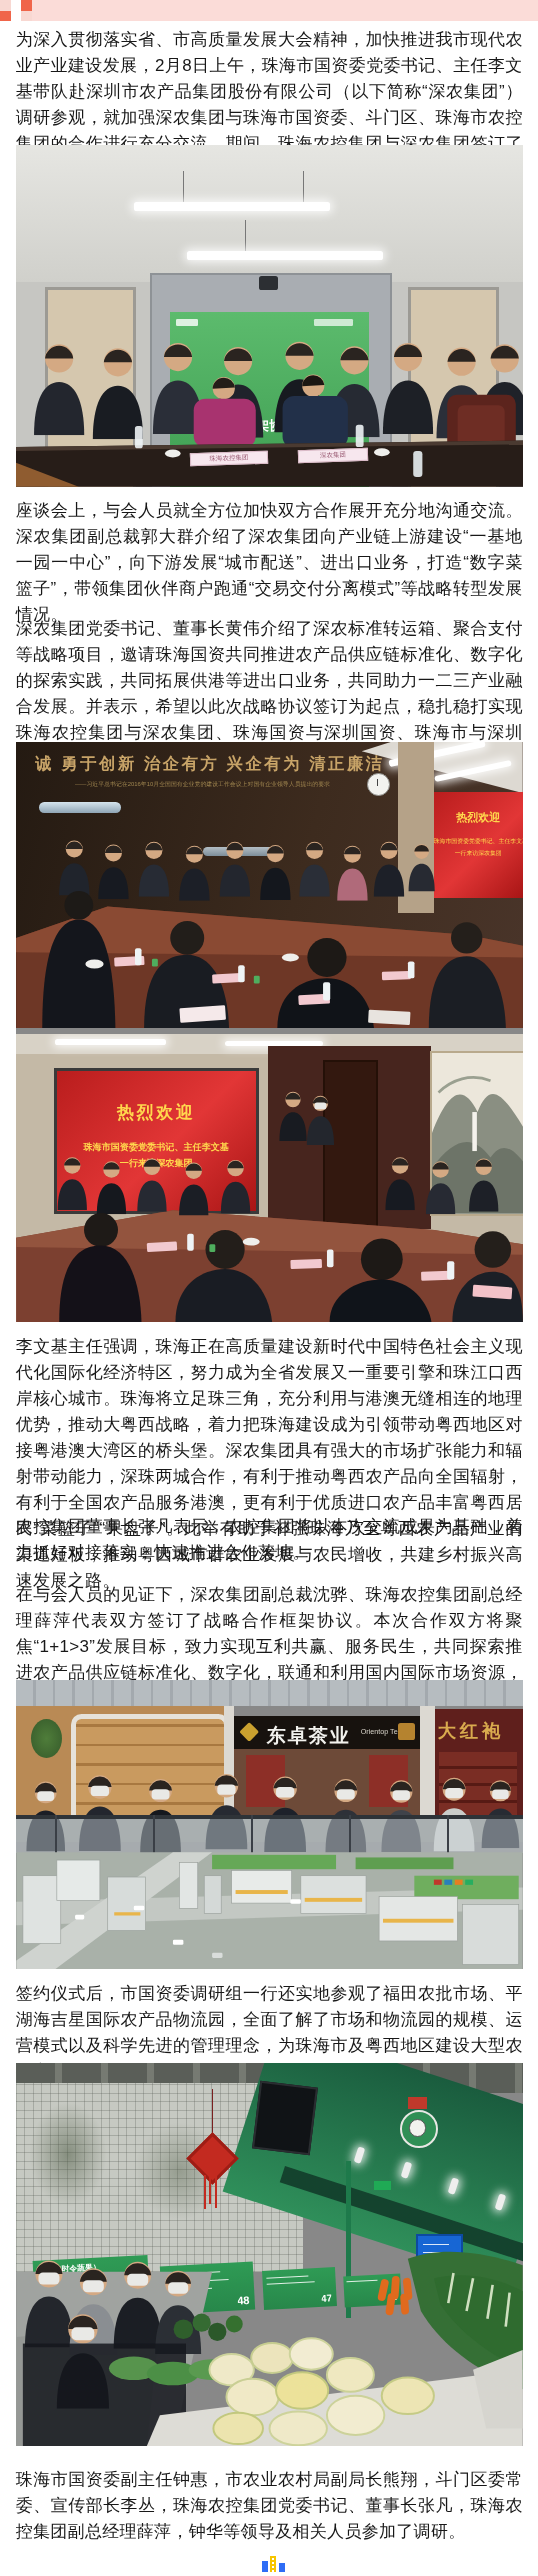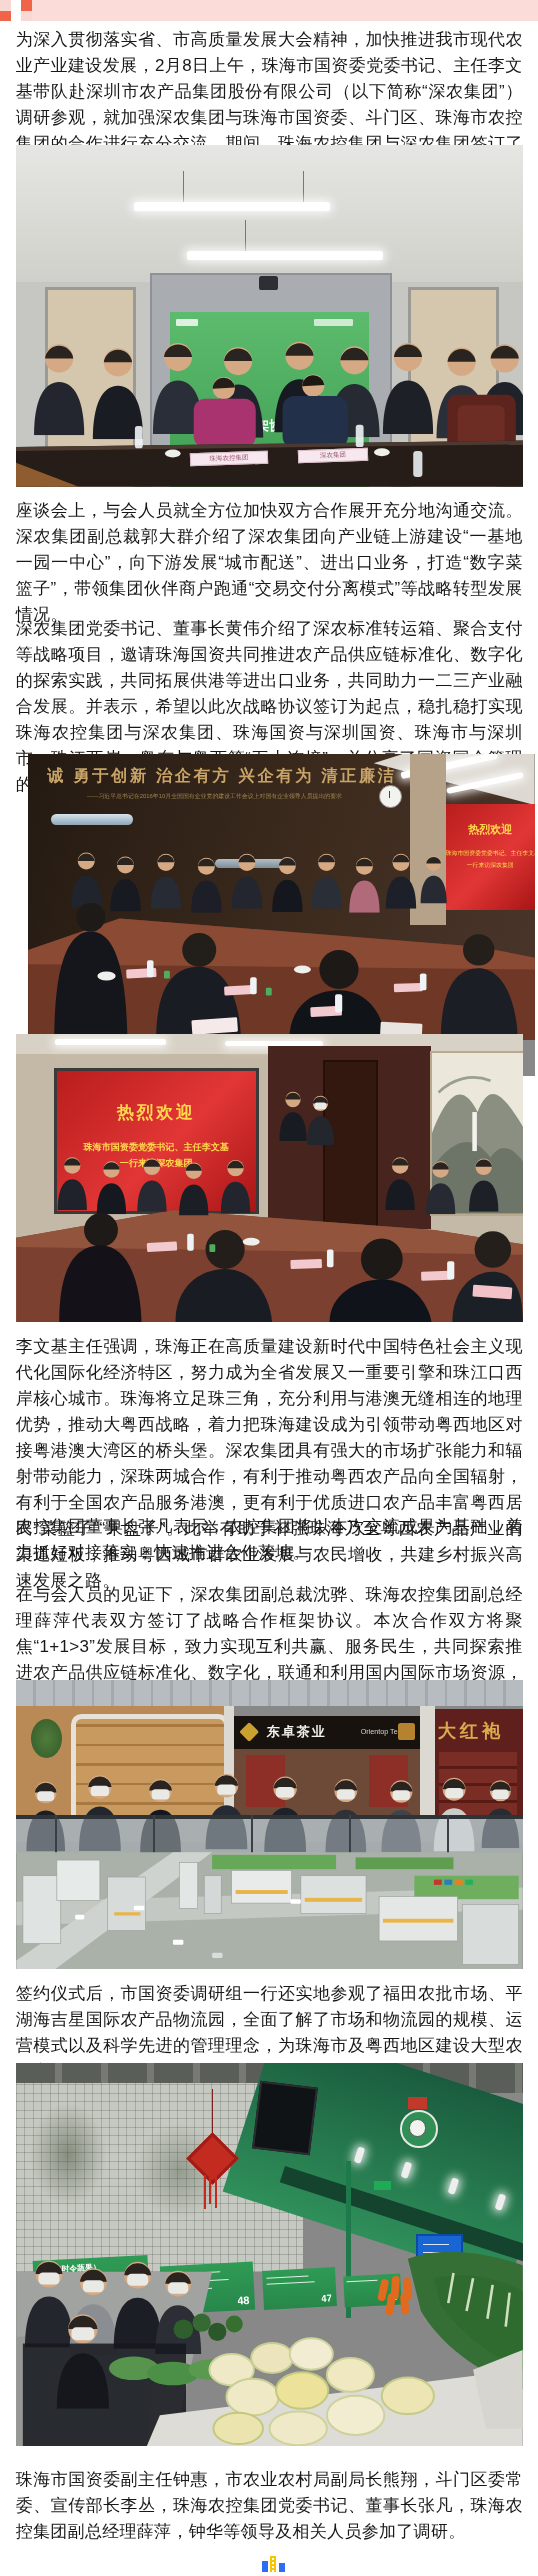--- a/index.html
+++ b/index.html
@@ -107,21 +107,21 @@
       <rect x="608" y="468" width="14" height="40" rx="5" fill="#e9f0f2" opacity=".9"></rect>
       <ellipse cx="240" cy="472" rx="12" ry="6" fill="#efefec"></ellipse>
       <ellipse cx="560" cy="470" rx="12" ry="6" fill="#efefec"></ellipse>
 
       <polygon points="0,486 96,523 0,523" fill="#8f5c30"></polygon>
     </svg>
     <div class="nameplate" style="left:174px;top:307px;width:76px;height:10.5px;transform:rotate(-2deg);">珠海农控集团</div>
     <div class="nameplate" style="left:282px;top:304px;width:68px;height:10.5px;transform:rotate(-2deg);">深农集团</div>
   </figure>
 
-  <figure class="ph" style="top:742px;height:322px;margin:12px;">
+  <figure class="ph" style="top:742px;height:322px;margin:0;">
     <div class="a" style="left:0;top:0;width:507px;height:286px;background:linear-gradient(105deg,#241a12,#3d2b1e 55%,#4a352a);"></div>
 
     <div class="a" style="left:346px;top:0;width:161px;height:51px;background:#ddd9d2;clip-path:polygon(18% 0,100% 0,100% 100%,0 18%);"></div>
     <div class="a glow" style="left:372px;top:7.8px;width:98px;height:6.5px;background:#fff;transform:rotate(-12deg);border-radius:2.6px;"></div>
     <div class="a glow" style="left:418px;top:26px;width:78px;height:5.9px;background:#fff;transform:rotate(-12deg);border-radius:2.6px;"></div>
 
     <div class="a gold" style="left:19.6px;top:10.5px;width:392px;font-size:16.3px;overflow:hidden;">诚 勇于创新 治企有方 兴企有为 清正廉洁</div>
     <div class="a" style="left:59px;top:38px;width:314px;font-size:5.9px;color:#9f854f;white-space:nowrap;overflow:hidden;">——习近平总书记在2016年10月全国国有企业党的建设工作会议上对国有企业领导人员提出的要求</div>
 
     <div class="a" style="left:23px;top:60px;width:82px;height:10.5px;border-radius:5.2px;background:linear-gradient(#d5e4ed,#8fa5b5);"></div>
@@ -243,21 +243,21 @@
 
     <div class="a" style="left:0;top:26px;width:216px;height:111px;background:#b98a55;"></div>
     <div class="a" style="left:55px;top:34px;width:148px;height:103px;border:5.2px solid #e6e2da;border-bottom:none;border-radius:10.5px 10.5px 0 0;background:repeating-linear-gradient(0deg,#c99a5f 0 17px,#a87840 17px 19.6px),repeating-linear-gradient(90deg,rgba(140,60,40,.5) 0 11.8px,rgba(220,190,140,.35) 11.8px 23.5px);"></div>
     <div class="a" style="left:15.7px;top:39px;width:31px;height:39px;border-radius:50%;background:radial-gradient(#4f7d3a,#35592a);"></div>
 
     <div class="a" style="left:216px;top:69px;width:189px;height:69px;background:#6d4a38;"></div>
     <div class="a" style="left:230px;top:75px;width:39px;height:52px;background:#8d2f27;"></div>
     <div class="a" style="left:353px;top:75px;width:39px;height:52px;background:#8d2f27;"></div>
     <div class="a" style="left:217px;top:36px;width:187px;height:33px;background:#17120e;color:#f2f2ee;">
       <div class="a" style="left:9.1px;top:9.1px;width:14.4px;height:14.4px;background:#caa12f;transform:rotate(45deg);border-radius:2px;"></div>
-      <span style="position:absolute;left:34px;top:6.5px;font-size:13px;font-weight:bold;letter-spacing:2px;white-space:nowrap;">东卓茶业</span>
+      <span style="position:absolute;left:34px;top:6.5px;font-size:19px;font-weight:bold;letter-spacing:2px;white-space:nowrap;">东卓茶业</span>
       <span style="position:absolute;left:128px;top:10.5px;font-size:7.2px;color:#d8d4ca;white-space:nowrap;">Orientop Tea</span>
       <div class="a" style="left:165px;top:6.5px;width:17px;height:17px;background:#b5832f;border-radius:2.6px;"></div>
     </div>
 
     <div class="a" style="left:418px;top:29px;width:89px;height:108px;background:#5f1f1c;"></div>
     <div class="a" style="left:422px;top:38px;width:82px;height:26px;color:#d9ab4e;font-size:18.3px;font-weight:bold;letter-spacing:3.9px;white-space:nowrap;overflow:hidden;">大红袍</div>
     <div class="a" style="left:423px;top:72px;width:78px;height:65px;background:repeating-linear-gradient(0deg,#7a2d24 0 14.4px,#571a14 14.4px 17px);"></div>
 
     <div class="a" style="left:208px;top:26px;width:10.5px;height:118px;background:#dcd9d2;"></div>
     <div class="a" style="left:404px;top:26px;width:15.7px;height:118px;background:#dcd9d2;"></div>

